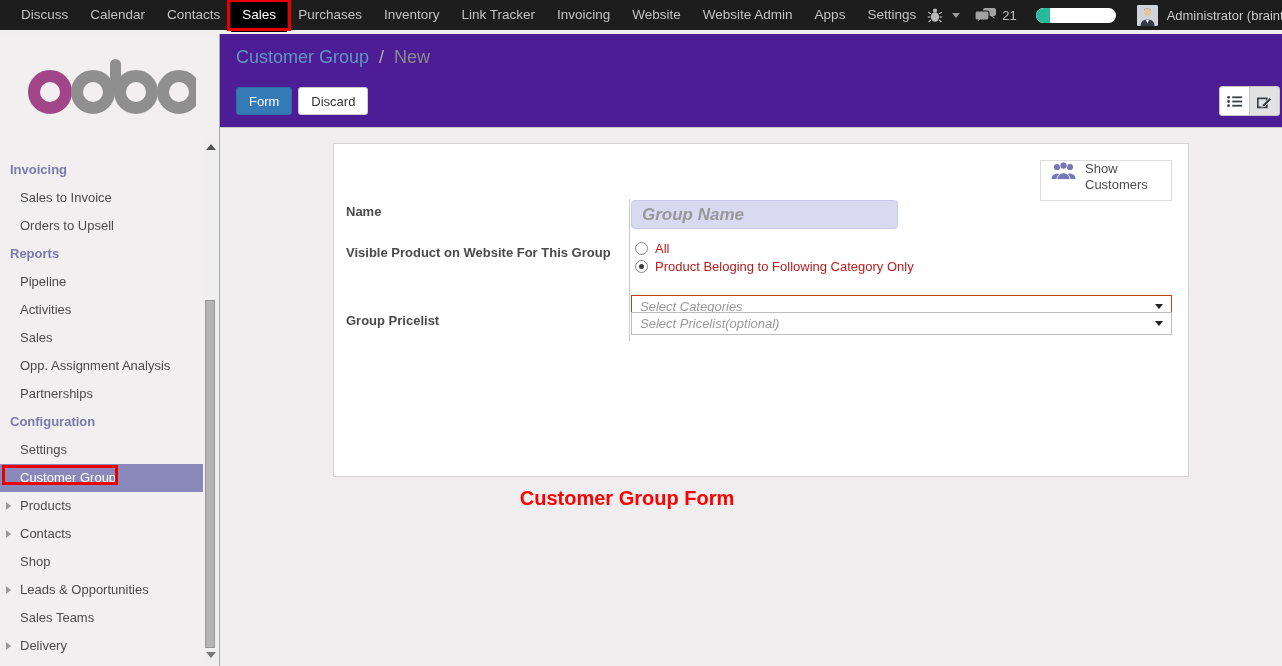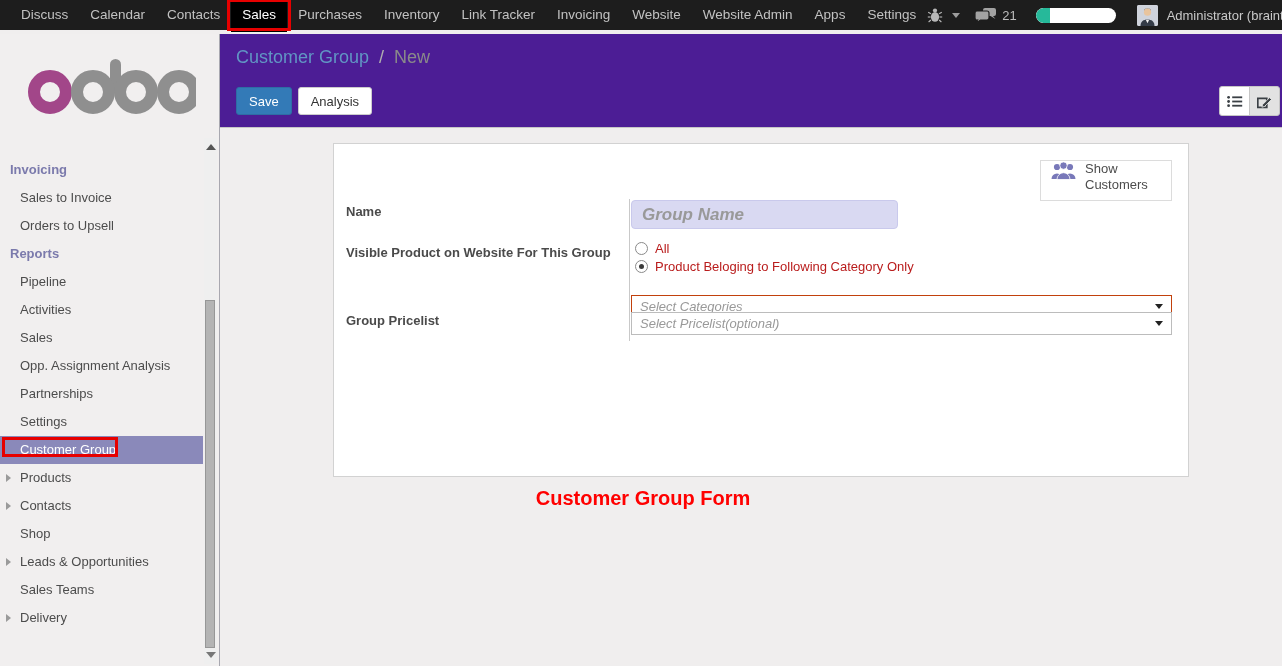--- a/index.html
+++ b/index.html
@@ -167,21 +167,21 @@
     font-size:13px; font-style:italic; color:#999;
   }
   .select-categories { top:139px; border:1px solid #c2410c;margin-top:12px; }
   .select-pricelist { top:168px; border:1px solid #bcbcbc; }
   .fs-caret {
     margin-left:auto; width:0; height:0;
     border-left:4px solid transparent; border-right:4px solid transparent;
     border-top:5px solid #222;
   }
   .caption {
-    position:absolute; left:16px; top:359px; width:814px; text-align:center;
+    position:absolute; left:0; top:359px; width:814px; text-align:center;
     color:#ff0000; font-weight:bold; font-size:20px;
   }
 </style>
 </head>
 <body>
 
 <div class="topbar">
   <div class="menu-item">Discuss</div>
   <div class="menu-item">Calendar</div>
   <div class="menu-item">Contacts</div>
@@ -254,20 +254,21 @@
     <div class="side-item">Sales to Invoice</div>
     <div class="side-item">Orders to Upsell</div>
 
     <div class="side-heading">Reports</div>
     <div class="side-item">Pipeline</div>
     <div class="side-item">Activities</div>
     <div class="side-item">Sales</div>
     <div class="side-item">Opp. Assignment Analysis</div>
     <div class="side-item">Partnerships</div>
 
+    <div class="side-heading">Configuration</div>
     <div class="side-item">Settings</div>
     <div class="side-item selected">
       <span>Customer Group</span>
       <span class="red-box-item"></span>
     </div>
     <div class="side-item">
       <span class="expand-caret"></span>
       <span>Products</span>
     </div>
     <div class="side-item">
@@ -293,22 +294,22 @@
   </div>
 </div>
 
 <div class="control-panel">
   <div class="breadcrumb">
     <span class="crumb-parent">Customer Group</span>
     <span class="crumb-sep">/</span>
     <span class="crumb-current">New</span>
   </div>
   <div class="btn-row">
-    <button class="btn btn-save">Save</button>
-    <button class="btn btn-discard">Analysis</button>
+    <button class="btn btn-save">Form</button>
+    <button class="btn btn-discard">Discard</button>
   </div>
   <div class="view-switcher">
     <div class="vs-btn">
       <svg width="16" height="13" viewBox="0 0 16 13">
         <circle cx="1.6" cy="2.3" r="1.4" fill="#3b4045"></circle>
           <rect x="5.2" y="1.4" width="10" height="1.8" fill="#3b4045"></rect>
         <circle cx="1.6" cy="6.5" r="1.4" fill="#3b4045"></circle>
           <rect x="5.2" y="5.6" width="10" height="1.8" fill="#3b4045"></rect>
         <circle cx="1.6" cy="10.7" r="1.4" fill="#3b4045"></circle>
           <rect x="5.2" y="9.8" width="10" height="1.8" fill="#3b4045"></rect>

